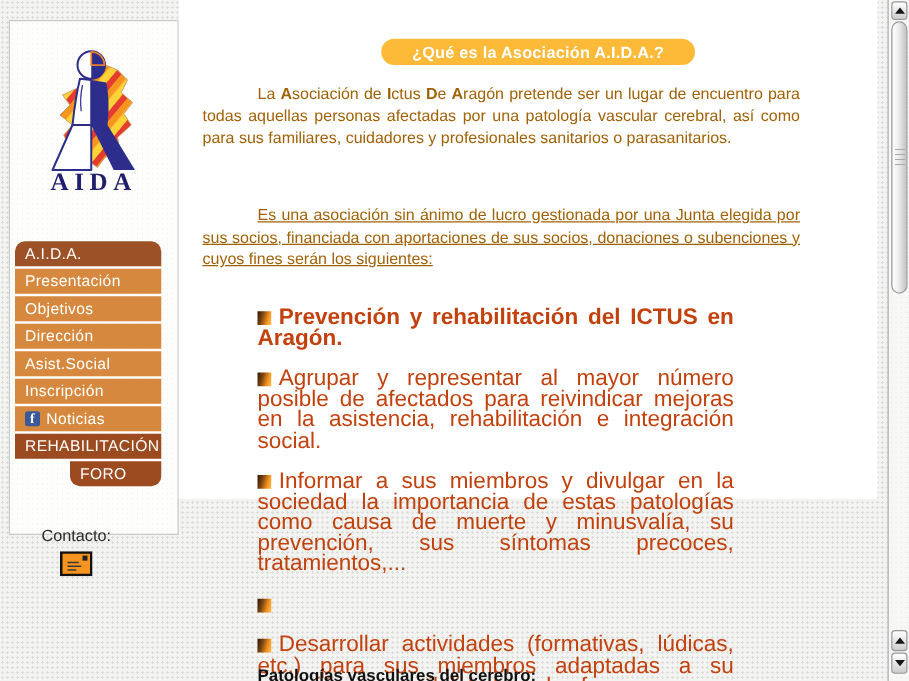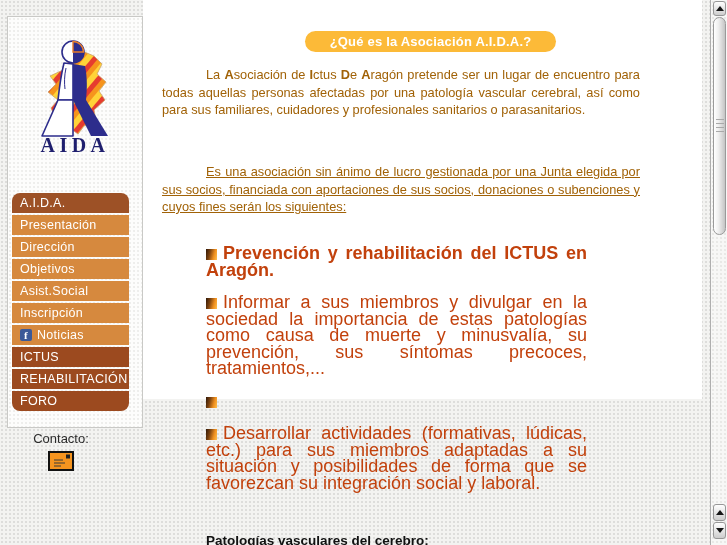--- a/index.html
+++ b/index.html
@@ -22,31 +22,31 @@
     background-size:4px 4px;
   }
   .logo { width:80px; height:118px; margin:20px auto 0 auto; }
   .menu { width:117px; margin:38px 0 0 4px; }
   .menu-item {
     height:20px; line-height:20px; margin-bottom:2px;
     color:#fff; font-size:12.5px; padding-left:8px;
     letter-spacing:0.3px; cursor:pointer; display:flex; align-items:center;
   }
   .menu-item.first { border-radius:8px 8px 0 0; }
-  .menu-item.last  { border-radius:0 0 8px 8px; }
+  .menu-item.last  { border-radius:0 0 8px 8px;margin-left:44px; }
   .mi-brown  { background:var(--menu-item-brown); }
   .mi-orange { background:var(--menu-item-orange); }
   .mi-dark   { background:var(--menu-item-dark); }
   .fb-icon {
     display:inline-block; width:12px; height:12px; margin-right:5px;
     background:var(--facebook-blue); color:#fff; border-radius:2px;
     font-family:"Liberation Serif", serif; font-weight:bold; font-size:11px;
     line-height:12px; text-align:center;
   }
-  .contact { width:106px; margin-top:20px; text-align:center; }
+  .contact { width:106px; margin-top:32px; text-align:center; }
   .contact-label { font-size:13px; color:#2b2b2b; }
   .mail-icon { display:inline-block; margin-top:5px; cursor:pointer; }
 
   
   .main {
     position:absolute; left:143px; top:0; width:559px; height:399px;
     background:#ffffff; color:#1e1e1e;
   }
   .title-pill {
     position:absolute; left:162px; top:31px; width:251px; height:21px;
@@ -140,37 +140,34 @@
     </div>
 
     <nav class="menu">
         <div class="menu-item mi-brown first">
           <span class="mi-label">A.I.D.A.</span>
         </div>
         <div class="menu-item mi-orange">
           <span class="mi-label">Presentación</span>
         </div>
         <div class="menu-item mi-orange">
+          <span class="mi-label">Objetivos</span>
+        </div>
+        <div class="menu-item mi-orange">
           <span class="mi-label">Dirección</span>
-        </div>
-        <div class="menu-item mi-orange">
-          <span class="mi-label">Objetivos</span>
         </div>
         <div class="menu-item mi-orange">
           <span class="mi-label">Asist.Social</span>
         </div>
         <div class="menu-item mi-orange">
           <span class="mi-label">Inscripción</span>
         </div>
         <div class="menu-item mi-orange">
           <span class="fb-icon">f</span>
           <span class="mi-label">Noticias</span>
-        </div>
-        <div class="menu-item mi-dark">
-          <span class="mi-label">ICTUS</span>
         </div>
         <div class="menu-item mi-dark">
           <span class="mi-label">REHABILITACIÓN</span>
         </div>
         <div class="menu-item mi-dark last">
           <span class="mi-label">FORO</span>
         </div>
       </nav>
 
     <div class="contact">
@@ -186,20 +183,21 @@
   </aside>
 
   <main class="main">
     <div class="title-pill">¿Qué es la Asociación A.I.D.A.?</div>
 
     <p class="para p1"><span>La </span><span class="b">A</span><span>sociación de </span><span class="b">I</span><span>ctus </span><span class="b">D</span><span>e </span><span class="b">A</span><span>ragón pretende ser un lugar de encuentro para todas aquellas personas afectadas por una patología vascular cerebral, así como para sus familiares, cuidadores y profesionales sanitarios o parasanitarios.</span></p>
     <p class="para p2">Es una asociación sin ánimo de lucro gestionada por una Junta elegida por sus socios, financiada con aportaciones de sus socios, donaciones o subenciones y cuyos fines serán los siguientes:</p>
 
     <ul class="goals">
         <li><span class="bullet-icon"></span><span class="b">Prevención y rehabilitación del ICTUS en Aragón.</span></li>
+        <li><span class="bullet-icon"></span><span>Agrupar y representar al mayor número posible de afectados para reivindicar mejoras en la asistencia, rehabilitación e integración social.</span></li>
         <li><span class="bullet-icon"></span><span>Informar a sus miembros y divulgar en la sociedad la importancia de estas patologías como causa de muerte y minusvalía, su prevención, sus síntomas precoces, tratamientos,...</span></li>
         <li><span class="bullet-icon"></span></li>
         <li><span class="bullet-icon"></span><span>Desarrollar actividades (formativas, lúdicas, etc.) para sus miembros adaptadas a su situación y posibilidades de forma que se favorezcan su integración social y laboral.</span></li>
       </ul>
 
     <h2 class="bottom-heading">Patologías vasculares del cerebro:</h2>
   </main>
 
   <div class="scrollbar">
     <div class="sb-btn sb-top">

